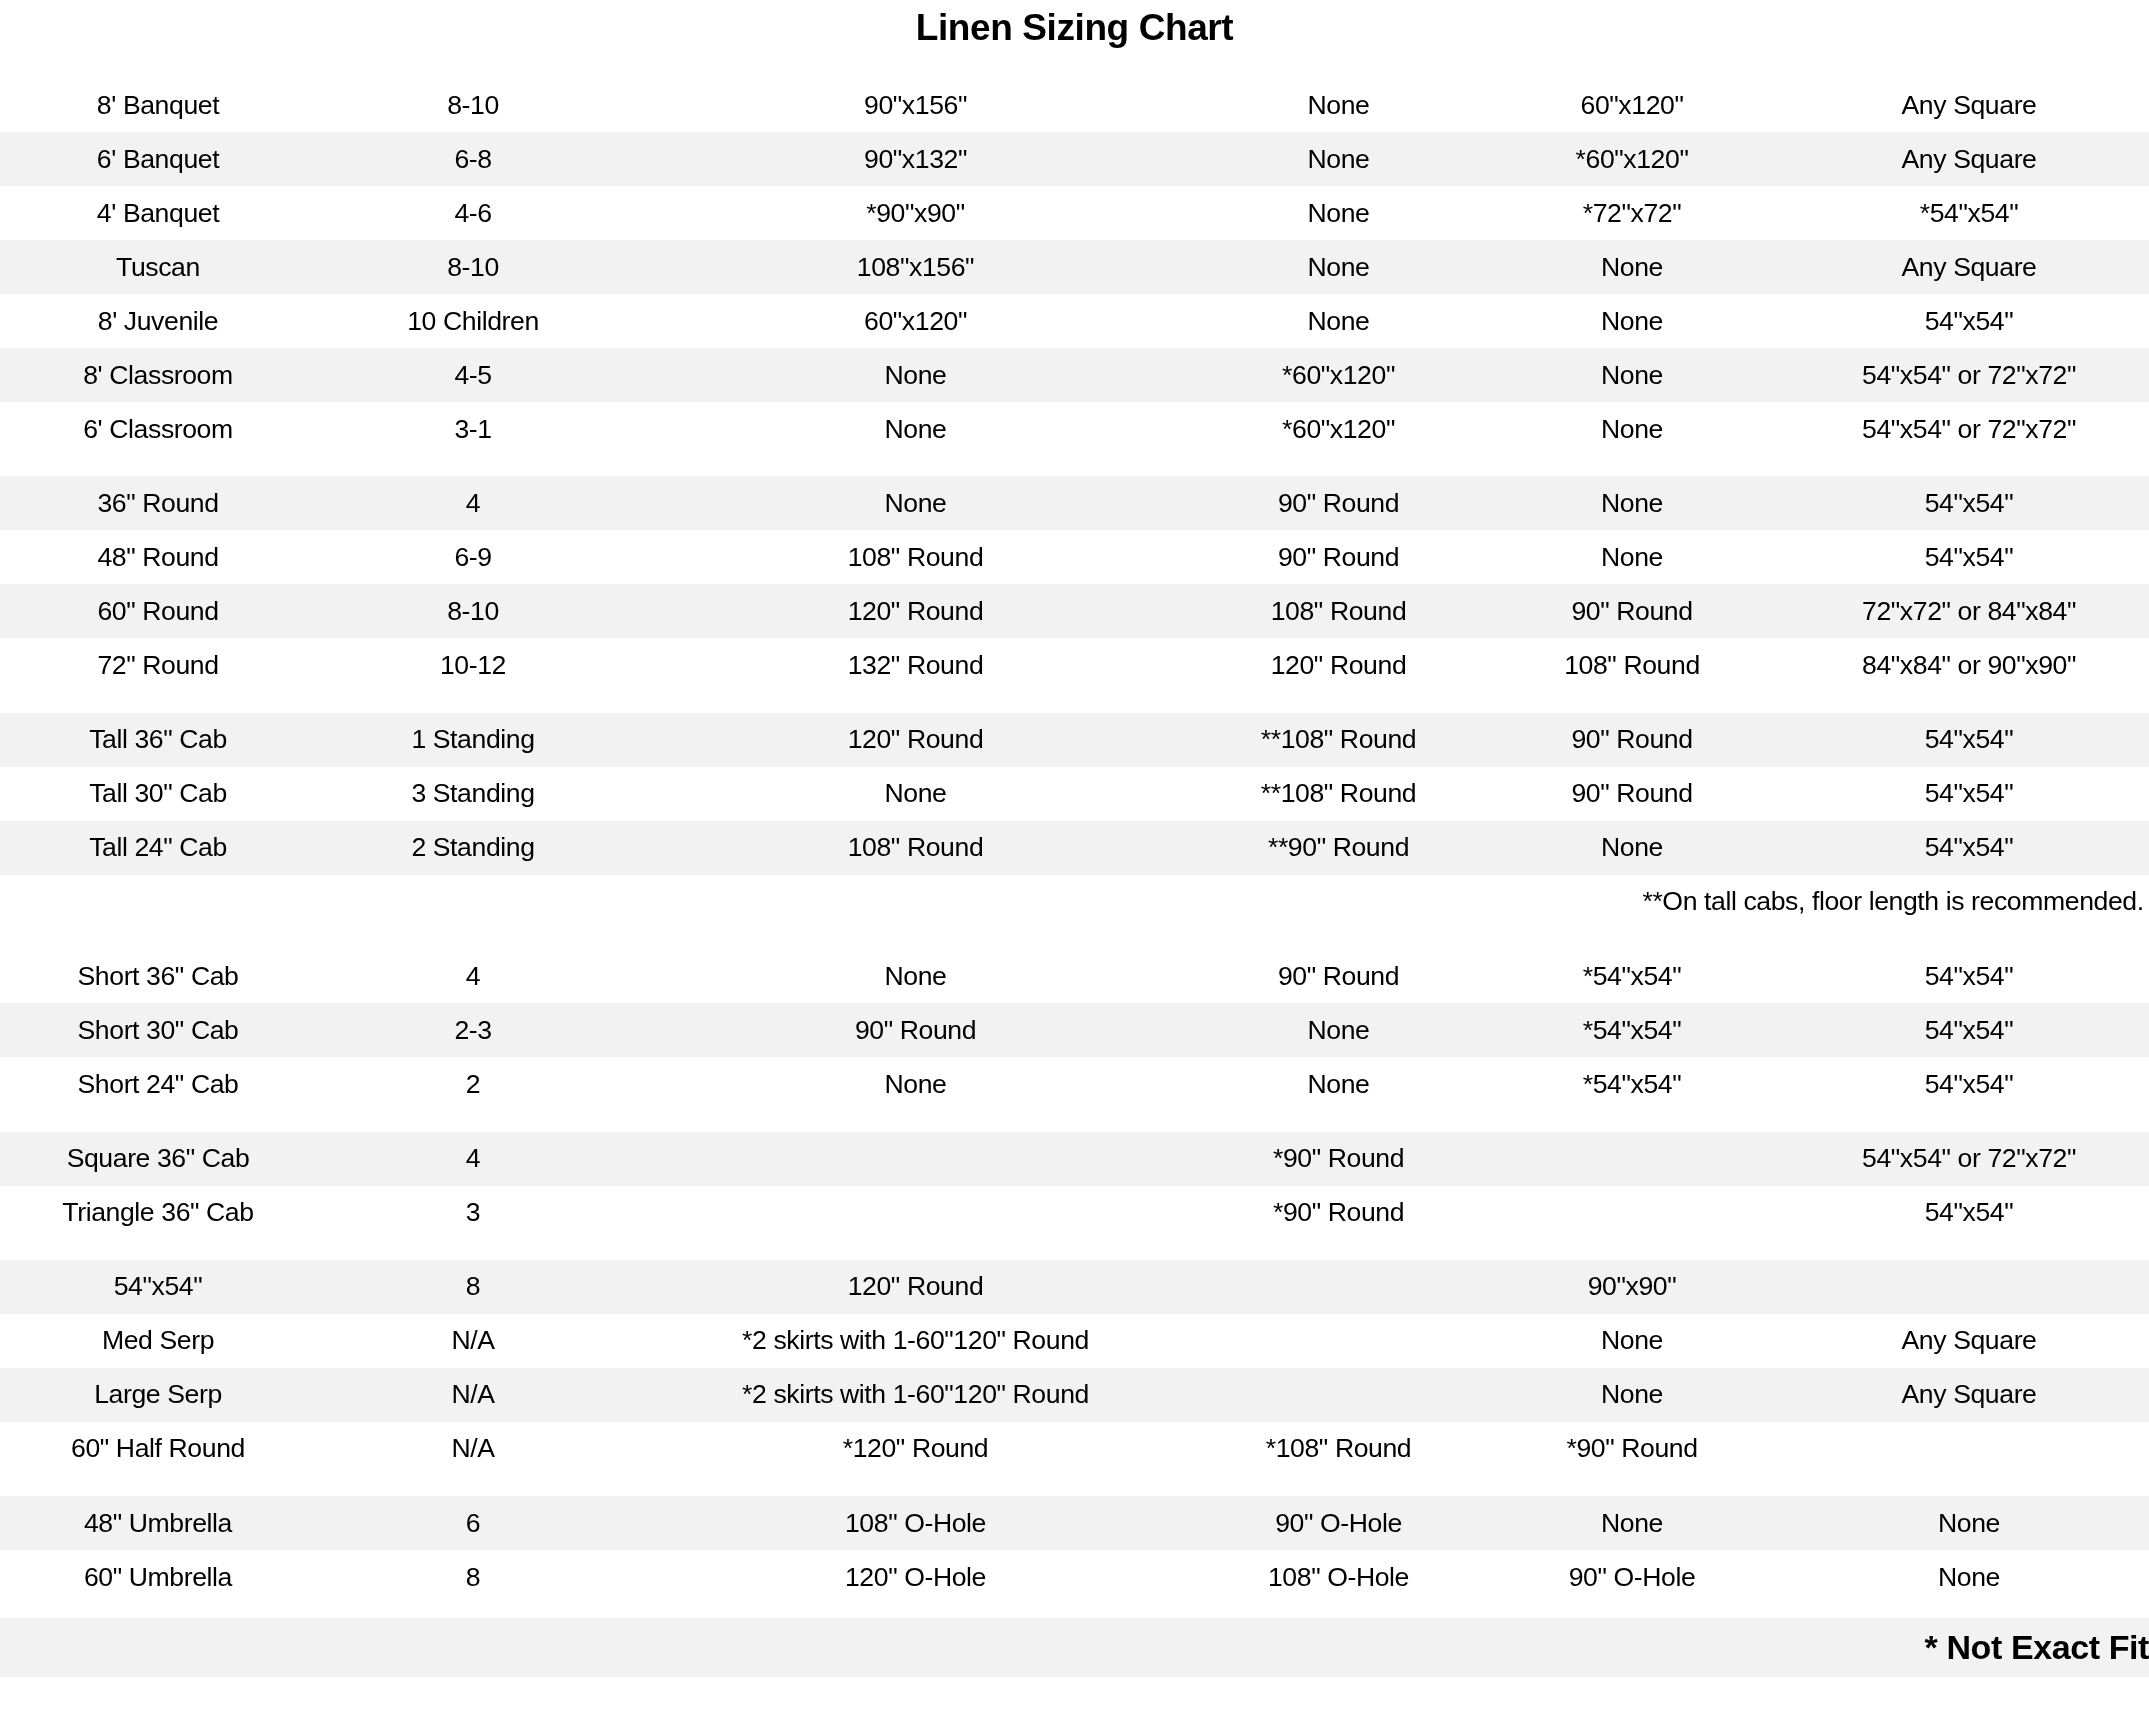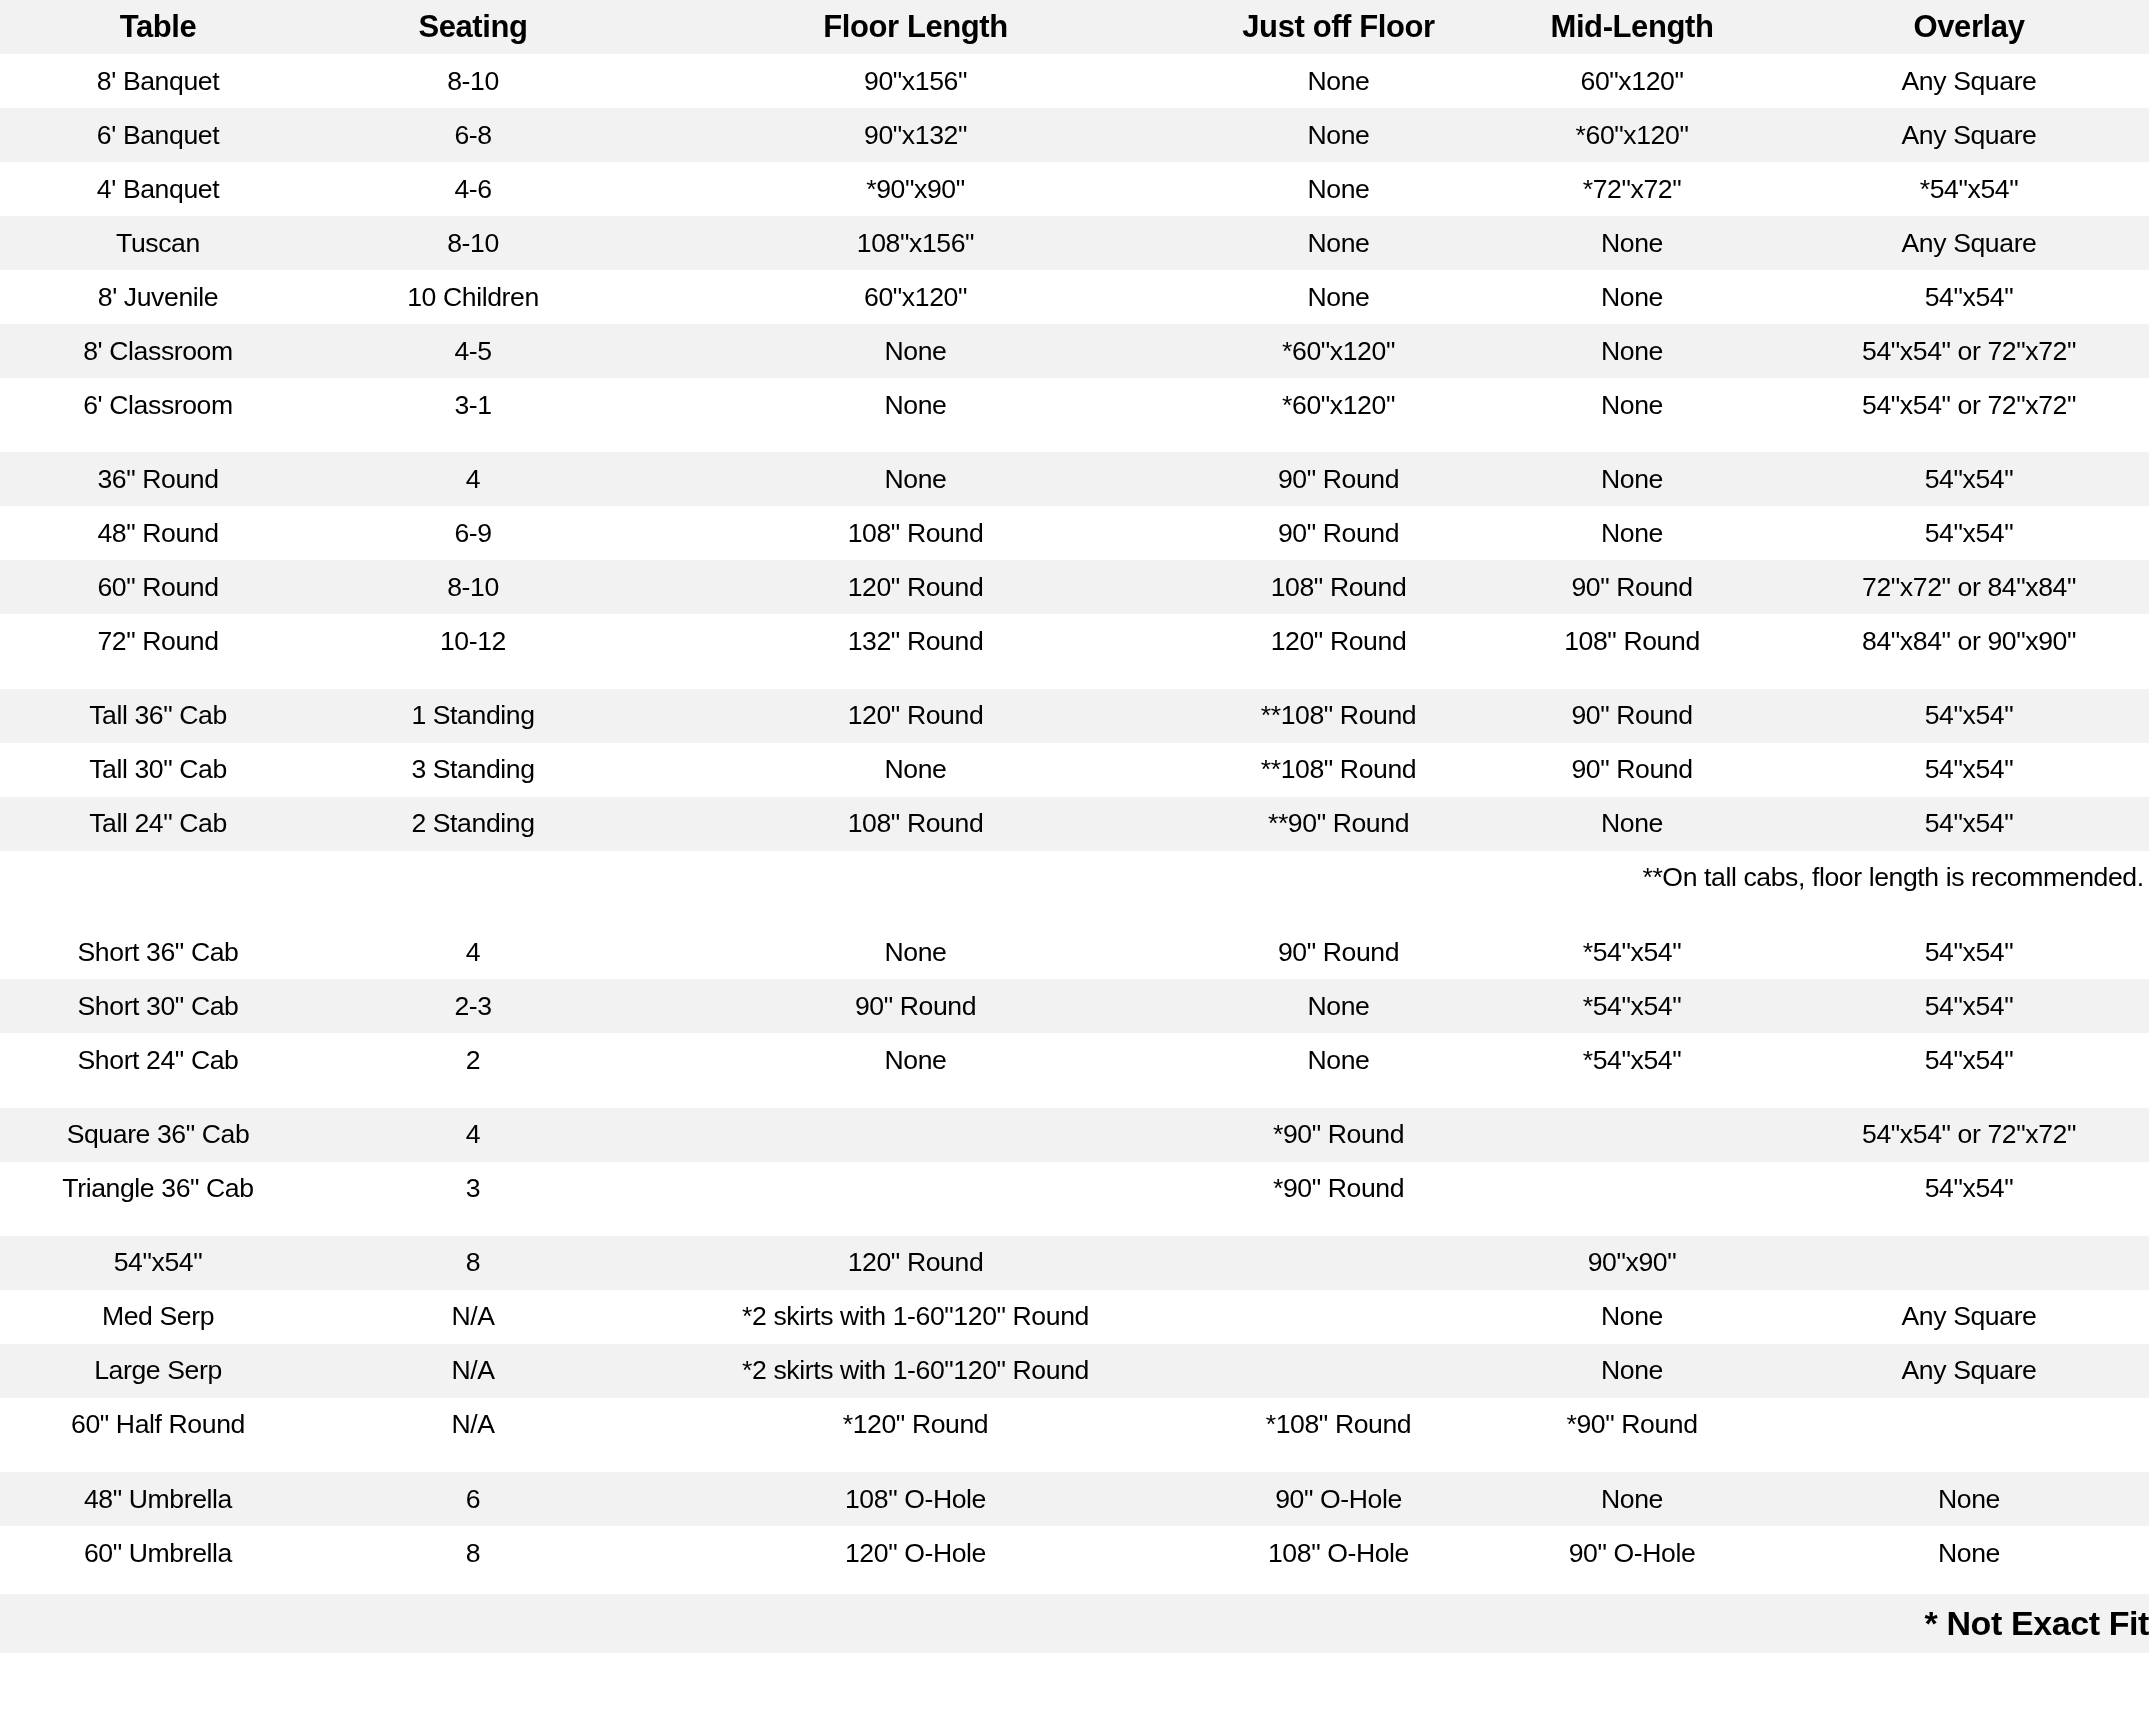--- a/index.html
+++ b/index.html
@@ -73,29 +73,22 @@
     font-size: 34px;
     font-weight: bold;
     letter-spacing: -0.4px;
   }
 </style>
 </head>
 <body>
 
 <div class="sheet" style="--stripe: #f2f2f2;">
 
-
-  <div class="row stripe header-row">
-    <div class="cell">Table</div>
-    <div class="cell">Seating</div>
-    <div class="cell">Floor Length</div>
-    <div class="cell">Just off Floor</div>
-    <div class="cell">Mid-Length</div>
-    <div class="cell">Overlay</div>
-  </div>
+  <div class="title">Linen Sizing Chart</div>
+
 
   <div>
       <div class="row">
         <div class="cell">8' Banquet</div>
         <div class="cell">8-10</div>
         <div class="cell">90"x156"</div>
         <div class="cell">None</div>
         <div class="cell">60"x120"</div>
         <div class="cell">Any Square</div>
       </div>

